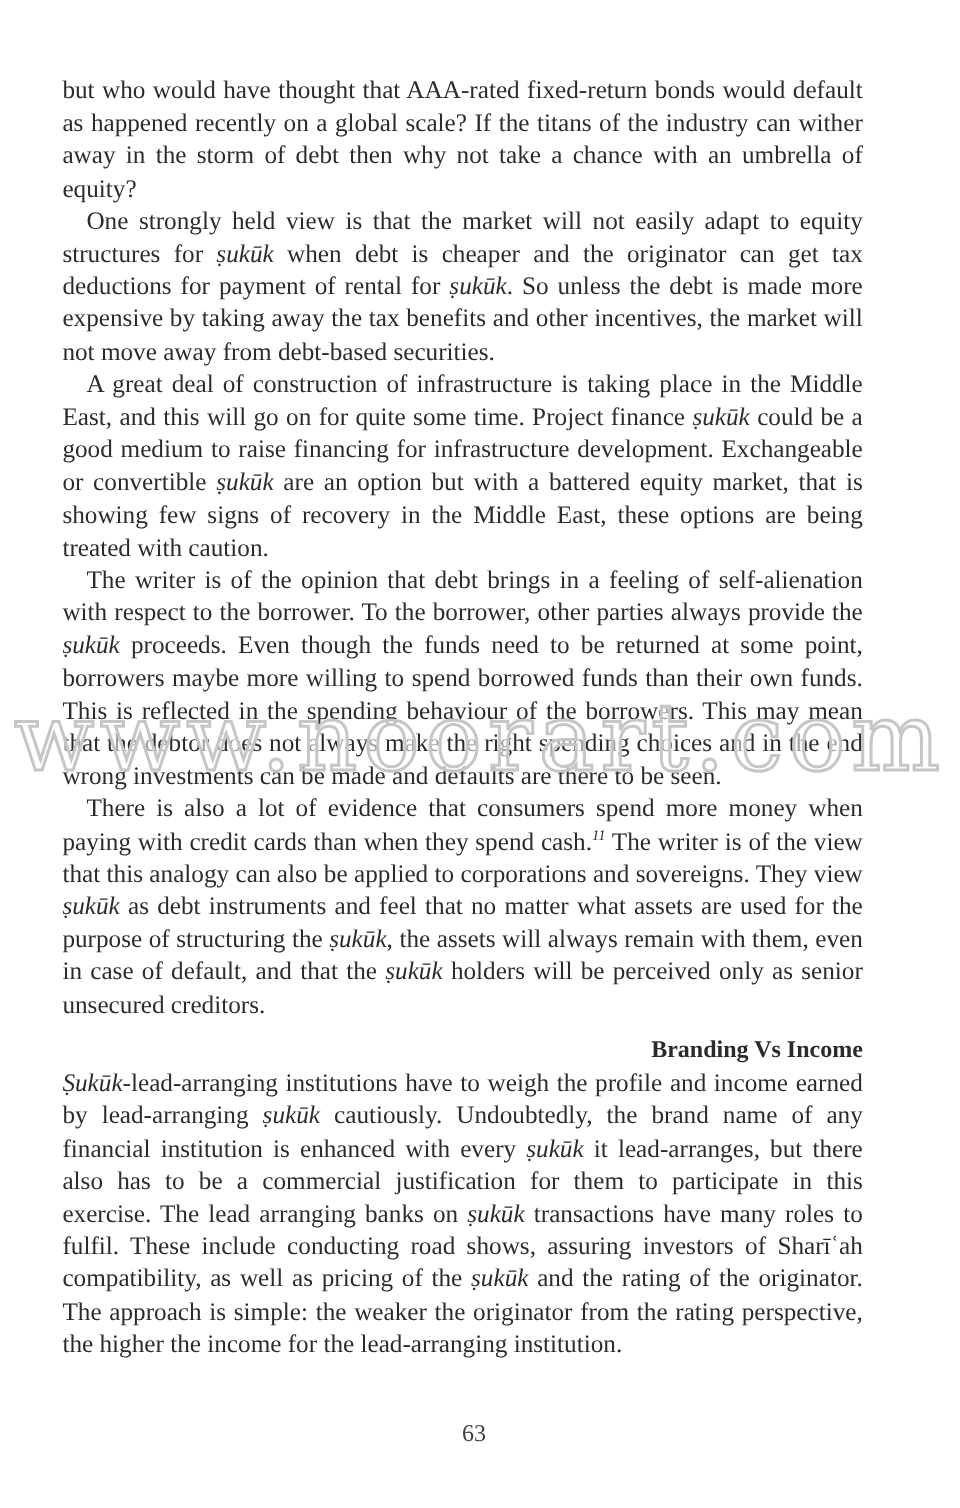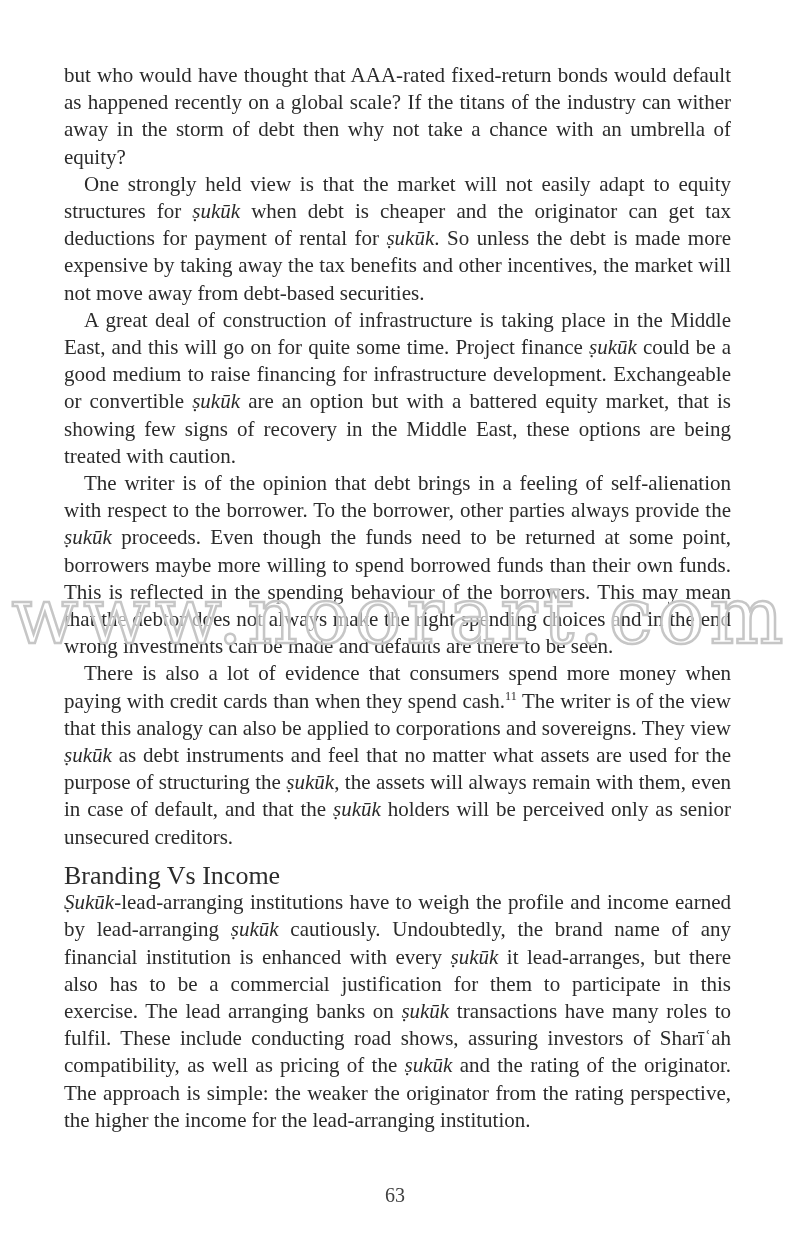--- a/index.html
+++ b/index.html
@@ -11,49 +11,50 @@
     position: relative;
     width: 800px;
     height: 1257px;
     background: #ffffff;
     overflow: hidden;
     font-family: "Liberation Serif", "DejaVu Serif", serif;
     color: #2b2b2b;
   }
   .text-block {
     position: absolute;
-    left: 64px;
+    left: 52px;
     top: 62px;
     width: 667px;
     font-size: 21px;
     line-height: 27.2px;
     text-align: justify;
   }
   .para {
     margin: 0;
     padding: 0;
   }
   .para.indent {
     text-indent: 20px;
   }
   .para i {
     font-style: italic;
   }
   .para sup {
     font-size: 0.58em;
     line-height: 0;
     vertical-align: super;
+    font-style: italic;
   }
   .section-heading {
-    font-size: 26px;
+    font-size: 20px;
     line-height: 27.2px;
-    font-weight: normal;
+    font-weight: bold;
     margin: 11px 0 0 0;
     padding: 0;
-    text-align: left;
+    text-align: right;
   }
   .watermark {
     position: absolute;
     top: 576px;
     left: 0;
     width: 800px;
     text-align: center;
     white-space: nowrap;
     font-family: "DejaVu Serif", serif;
     font-size: 78px;

